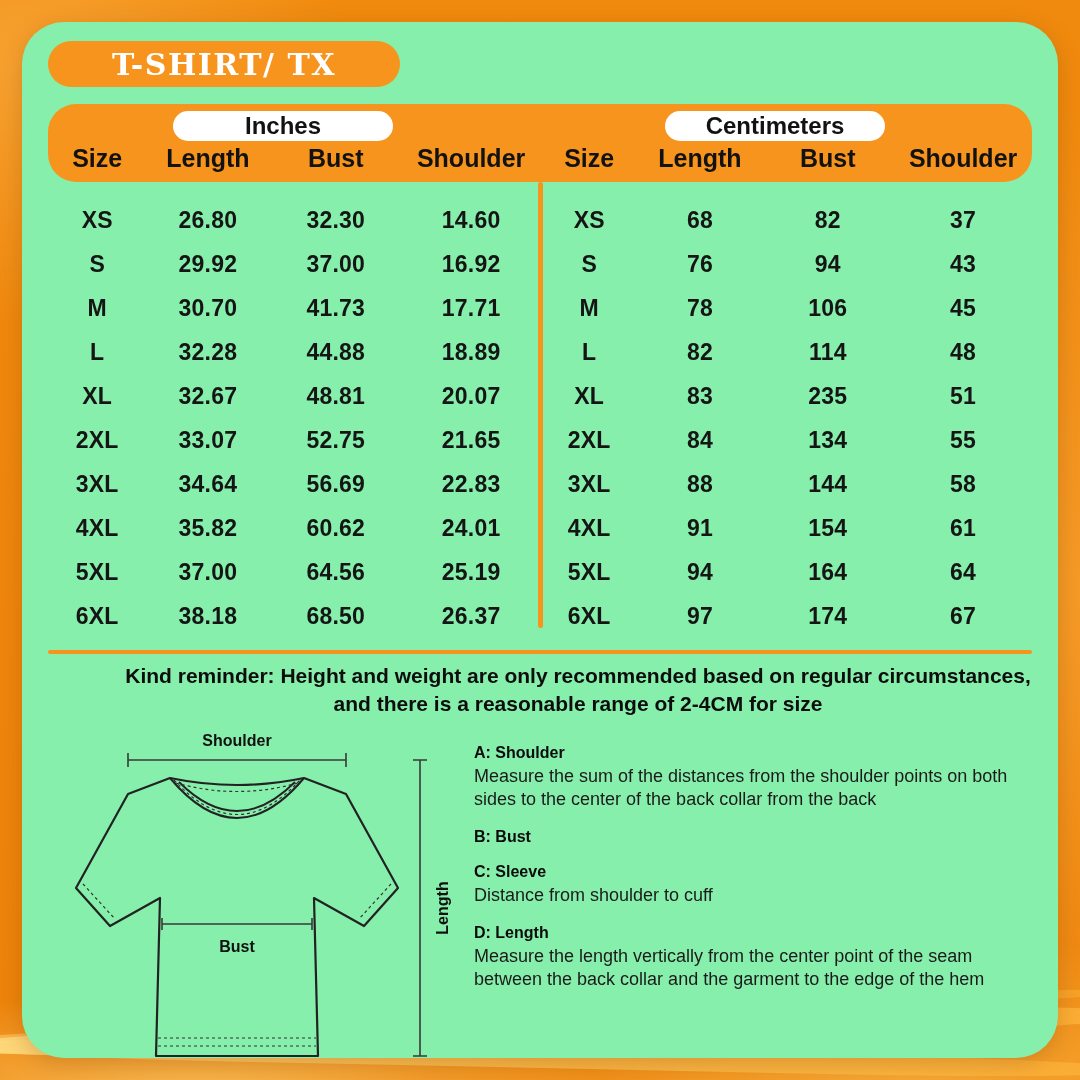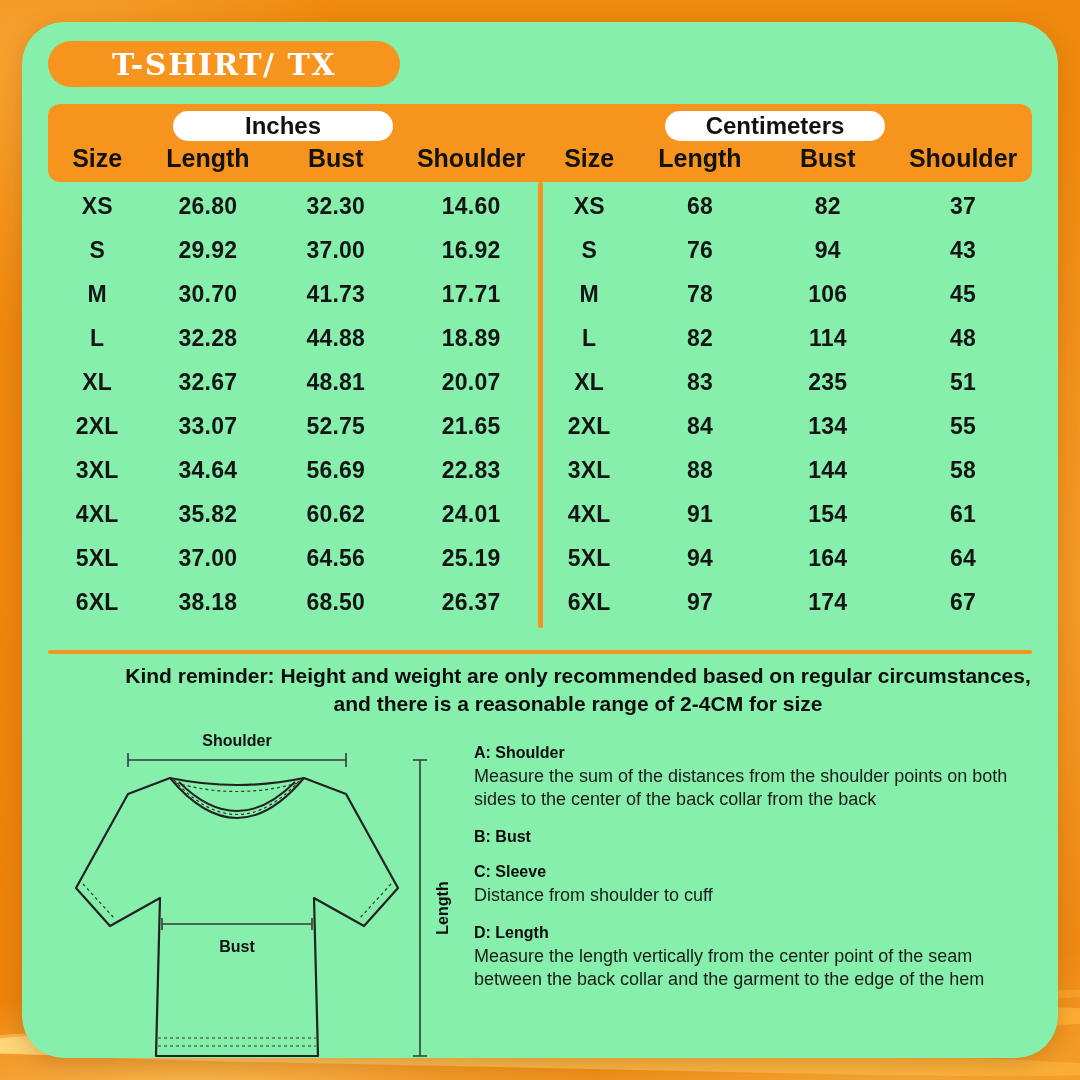--- a/index.html
+++ b/index.html
@@ -21,29 +21,29 @@
 
   .card{position:absolute;inset:22px;background:#86efac;border-radius:42px;
     box-shadow:0 6px 22px rgba(120,60,0,.25);}
 
   .title-pill{position:absolute;left:26px;top:19px;width:352px;height:46px;border-radius:23px;
     display:flex;align-items:center;justify-content:center;}
   .title-pill span{font-family:"DejaVu Serif", serif;font-weight:bold;font-size:30px;
     color:#fff;letter-spacing:1.5px;}
 
   .size-table{position:absolute;left:26px;top:82px;width:984px;height:528px;}
-  .thead{height:78px;border-radius:12px;display:flex;position:relative;}
+  .thead{height:78px;border-radius:28px;display:flex;position:relative;}
   .thead .half{width:50%;position:relative;}
   .unit-pill{position:absolute;top:7px;left:calc(50% - 11px);transform:translateX(-50%);
     width:220px;height:30px;border-radius:15px;background:#fff;
     font-size:24px;font-weight:bold;line-height:30px;text-align:center;color:#121212;}
   .cols{position:absolute;bottom:9px;left:0;width:100%;display:grid;
     grid-template-columns:20% 25% 27% 28%;text-align:center;
     font-size:25px;font-weight:bold;color:#121212;margin-top:32px;}
-  .tbody{display:flex;padding-top:2px;}
+  .tbody{display:flex;padding-top:16px;}
   .half-body{width:50%;display:grid;grid-template-columns:20% 25% 27% 28%;
     grid-auto-rows:44px;align-items:center;text-align:center;
     font-size:23px;font-weight:bold;color:#151515;letter-spacing:.2px;}
   .vdivider{position:absolute;left:calc(50% - 2.5px);top:78px;height:446px;width:5px;border-radius:3px;}
 
   .hdivider{position:absolute;left:26px;top:628px;width:984px;height:4px;border-radius:2px;}
   .reminder{position:absolute;left:0;top:640px;width:100%;text-align:center;
     font-size:21px;font-weight:bold;line-height:1.32;color:#0d0d0d;padding-left:38px;}
 
   .bottom-section{position:absolute;left:30px;top:692px;right:18px;bottom:6px;display:flex;}

